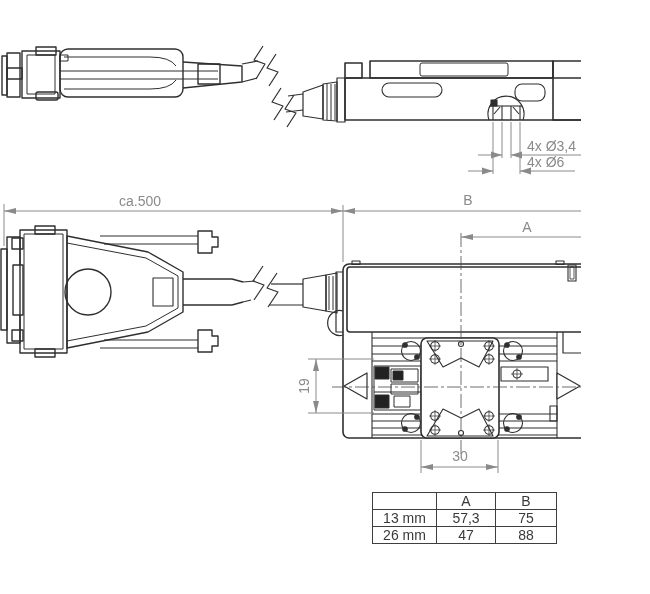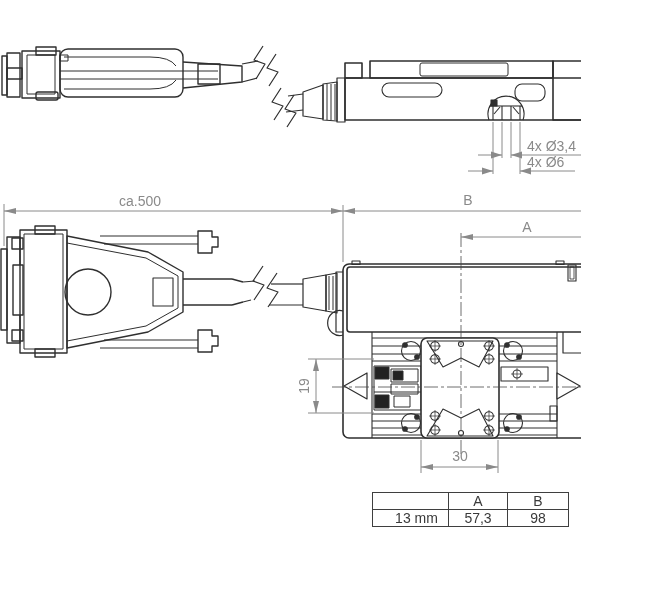--- a/index.html
+++ b/index.html
@@ -4,21 +4,21 @@
 <style>
   html,body{margin:0;padding:0;background:#fff;}
   #canvas{position:relative;width:581px;height:594px;background:#fff;overflow:hidden;
           font-family:"Liberation Sans", sans-serif;}
   #drawing{position:absolute;left:0;top:0;}
   .dimtext{font-family:"Liberation Sans", sans-serif;font-size:14px;fill:#8a8a8a;}
   #spec-table{position:absolute;left:372px;top:492px;border-collapse:collapse;
               font-size:14px;color:#3a3a3a;}
   #spec-table td{border:1.4px solid #3f3f3f;text-align:center;padding:0;
                  height:16px;line-height:16px;}
-  #spec-table td.c0{width:63px;padding-left:12px;}
+  #spec-table td.c0{width:63px;}
   #spec-table td.c1{width:58px;}
   #spec-table td.c2{width:60px;}
 </style>
 </head>
 <body>
 
 <div id="canvas">
 <svg id="drawing" width="650" height="594" viewBox="0 0 650 594">
   <defs>
     <marker id="ae" markerWidth="13" markerHeight="8" refX="12" refY="4" orient="auto">
@@ -299,17 +299,22 @@
 <table id="spec-table">
   <tbody>
         <tr>
     <td class="c0"></td>
     <td class="c1">A</td>
     <td class="c2">B</td>
   </tr>
   <tr>
     <td class="c0">13 mm</td>
     <td class="c1">57,3</td>
-    <td class="c2">98</td>
+    <td class="c2">75</td>
+  </tr>
+  <tr>
+    <td class="c0">26 mm</td>
+    <td class="c1">47</td>
+    <td class="c2">88</td>
   </tr>
 </tbody>
     </table>
 </div>
 
 </body></html>

